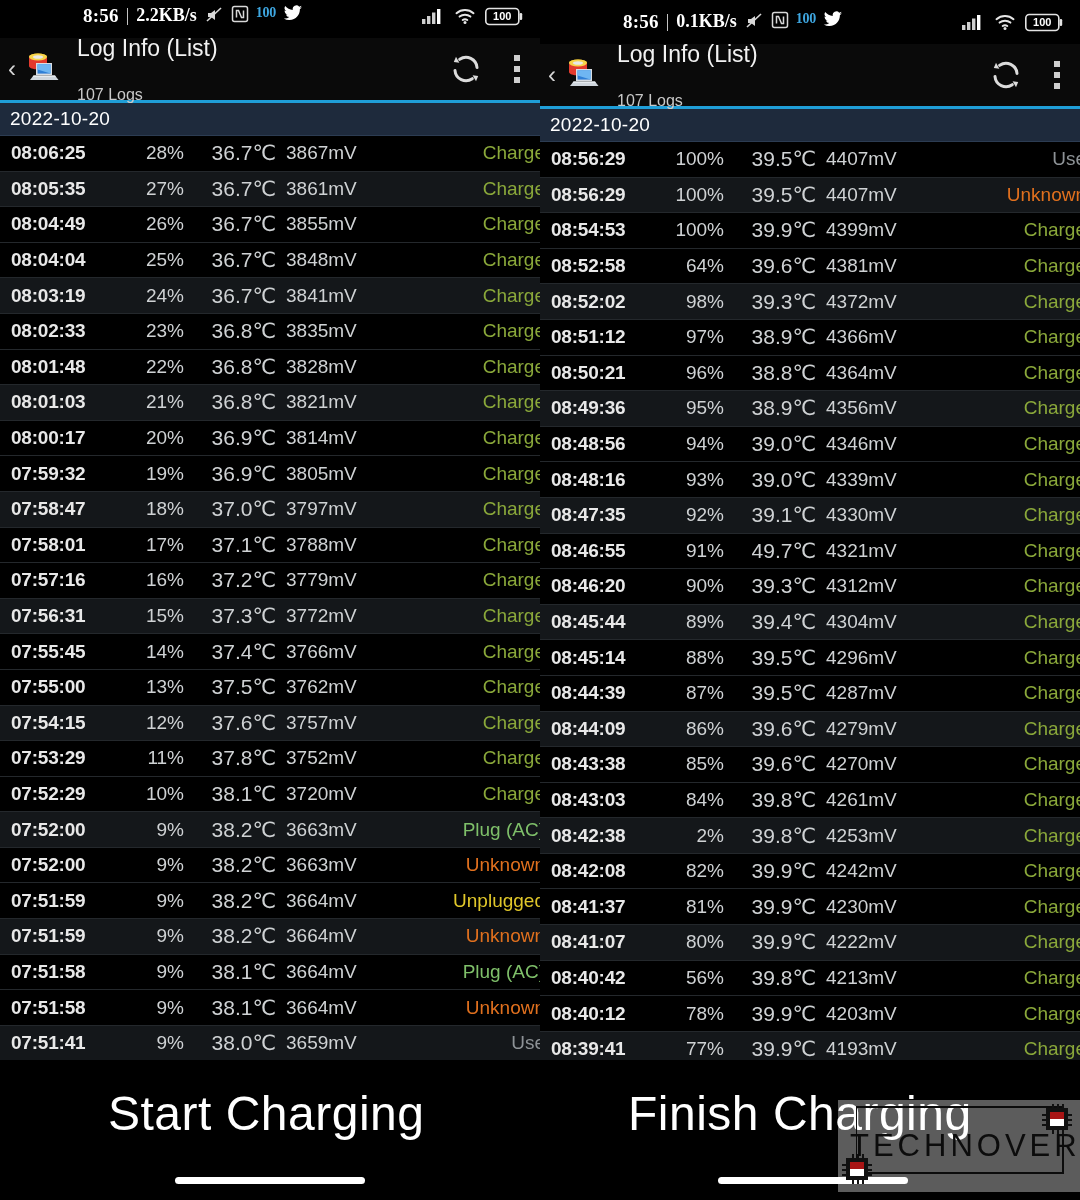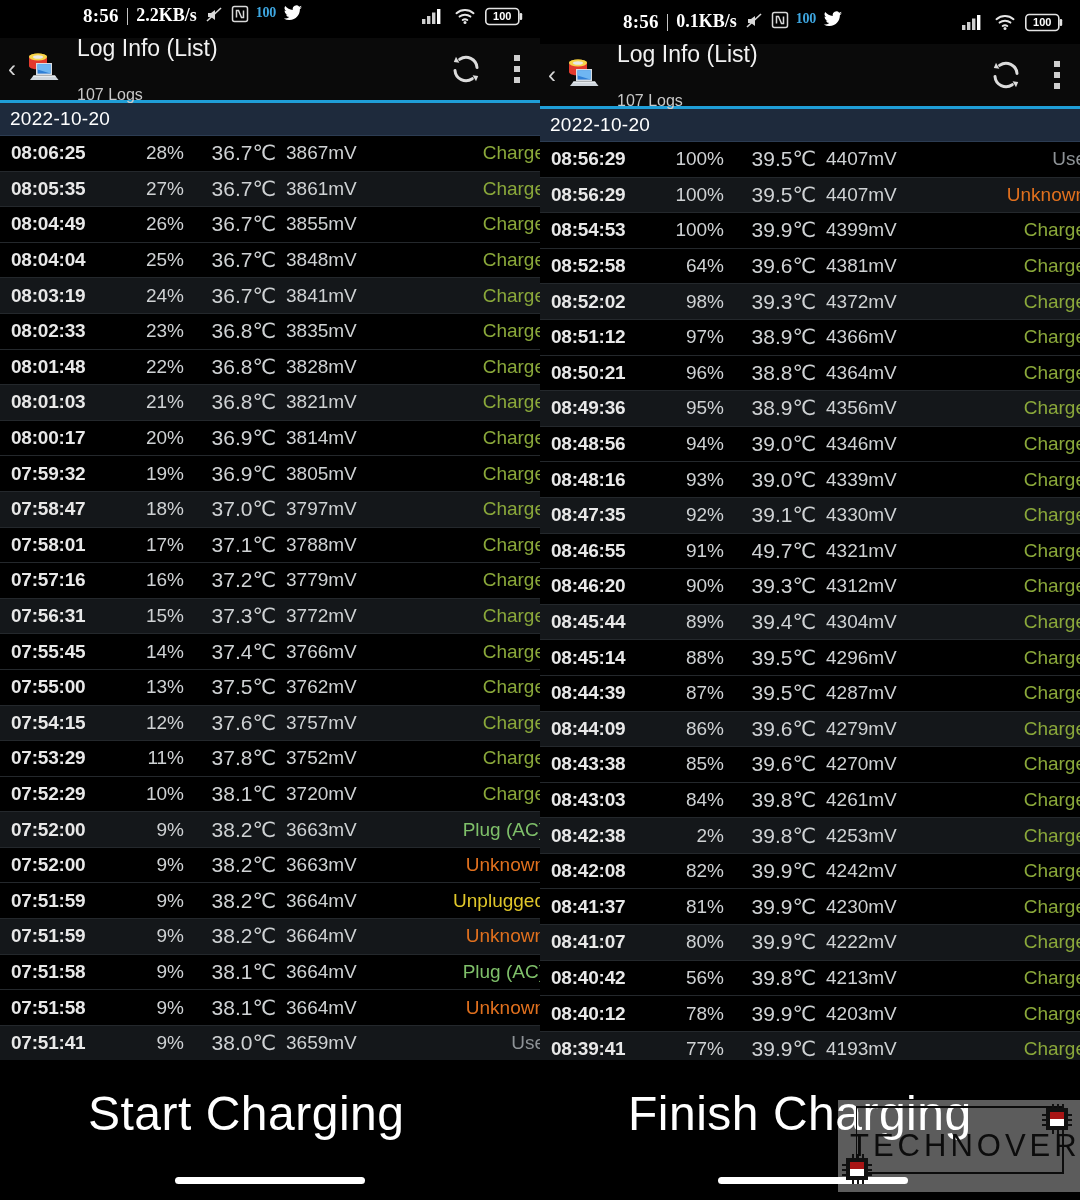--- a/index.html
+++ b/index.html
@@ -63,21 +63,21 @@
   .st-use{color:#8d9296;}
 
   
   .panel.left .c-st{padding-right:0;margin-right:-5px;}
   .panel.right .c-st{padding-right:0;margin-right:-6px;}
 
   
   .caption{position:absolute;left:0;top:1060px;width:1080px;height:140px;background:#000;}
   .cap{position:absolute;top:26px;font-size:48px;color:#fff;font-weight:400;
        letter-spacing:.5px;white-space:nowrap;}
-  .cap-left{left:88px;}
+  .cap-left{left:108px;}
   .cap-right{left:628px;}
   .homebar{position:absolute;bottom:16px;height:7px;background:#fff;border-radius:4px;}
   .hb-left{left:175px;width:190px;}
   .hb-right{left:718px;width:190px;}
 
   
   .watermark{position:absolute;left:838px;top:1100px;width:242px;height:92px;
              background:rgba(255,255,255,.36);overflow:hidden;}
   .wm-text{position:absolute;left:12px;top:28px;font-size:31px;letter-spacing:4px;
            color:#0c0c0c;font-family:"Liberation Sans",sans-serif;font-weight:400;}

